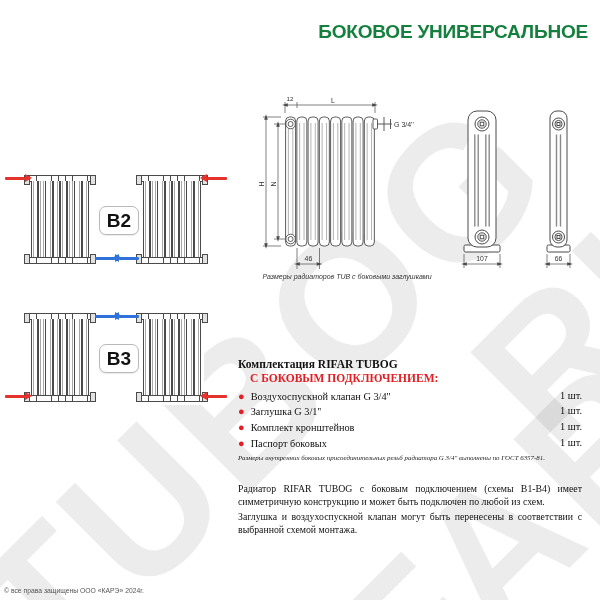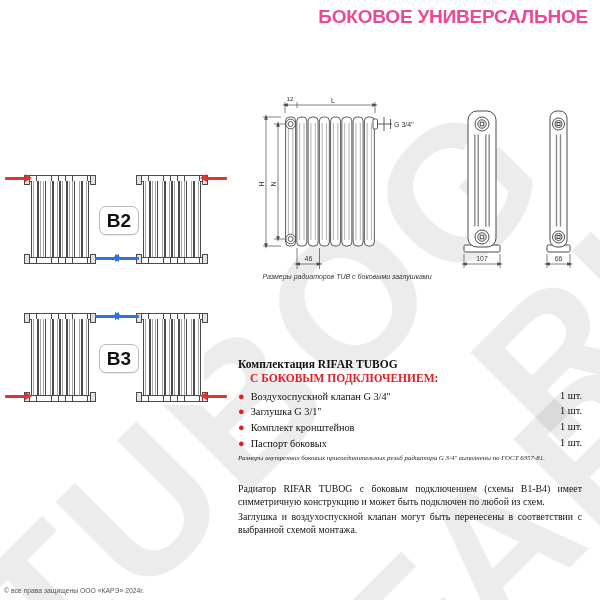--- a/index.html
+++ b/index.html
@@ -3,22 +3,22 @@
 <meta charset="utf-8">
 <style>
   html,body{margin:0;padding:0;}
   body{font-family:"Liberation Sans",sans-serif;}
   .page{position:relative;width:600px;height:600px;background:#fff;overflow:hidden;}
   .wm{position:absolute;z-index:0;font-weight:800;color:#000;opacity:0.07;white-space:nowrap;
       transform-origin:0 0;pointer-events:none;font-size:190px;letter-spacing:6px;}
   .content{position:absolute;inset:0;z-index:1;}
 
   
-  .title{position:absolute;top:7px;right:12px;text-align:right;font-size:19px;font-weight:800;
-         line-height:1.1;color:#ec4899;letter-spacing:-0.2px;}
+  .title{position:absolute;top:22px;right:12px;text-align:right;font-size:19px;font-weight:800;
+         line-height:1.1;color:#15803d;letter-spacing:-0.2px;}
 
   
   .scheme-row{position:absolute;left:0;width:240px;height:95px;}
   .rad{position:absolute;width:64px;height:95px;background:#fff;}
   .rad .tubes{position:absolute;left:3px;right:3px;top:9px;bottom:9px;
     background:repeating-linear-gradient(to right,
       #4a4a4a 0 0.9px,#fff 0.9px 2.0px,#a8a8a8 2.0px 2.65px,#fff 2.65px 4.6px,
       #a8a8a8 4.6px 5.25px,#fff 5.25px 6.35px,#4a4a4a 6.35px 7.25px);}
   .rad::before,.rad::after{content:'';position:absolute;left:1px;right:1px;height:5px;
     border:1px solid #4a4a4a;background:repeating-linear-gradient(to right,#fdfdfd 0 6.3px,#4a4a4a 6.3px 7.2px);}

